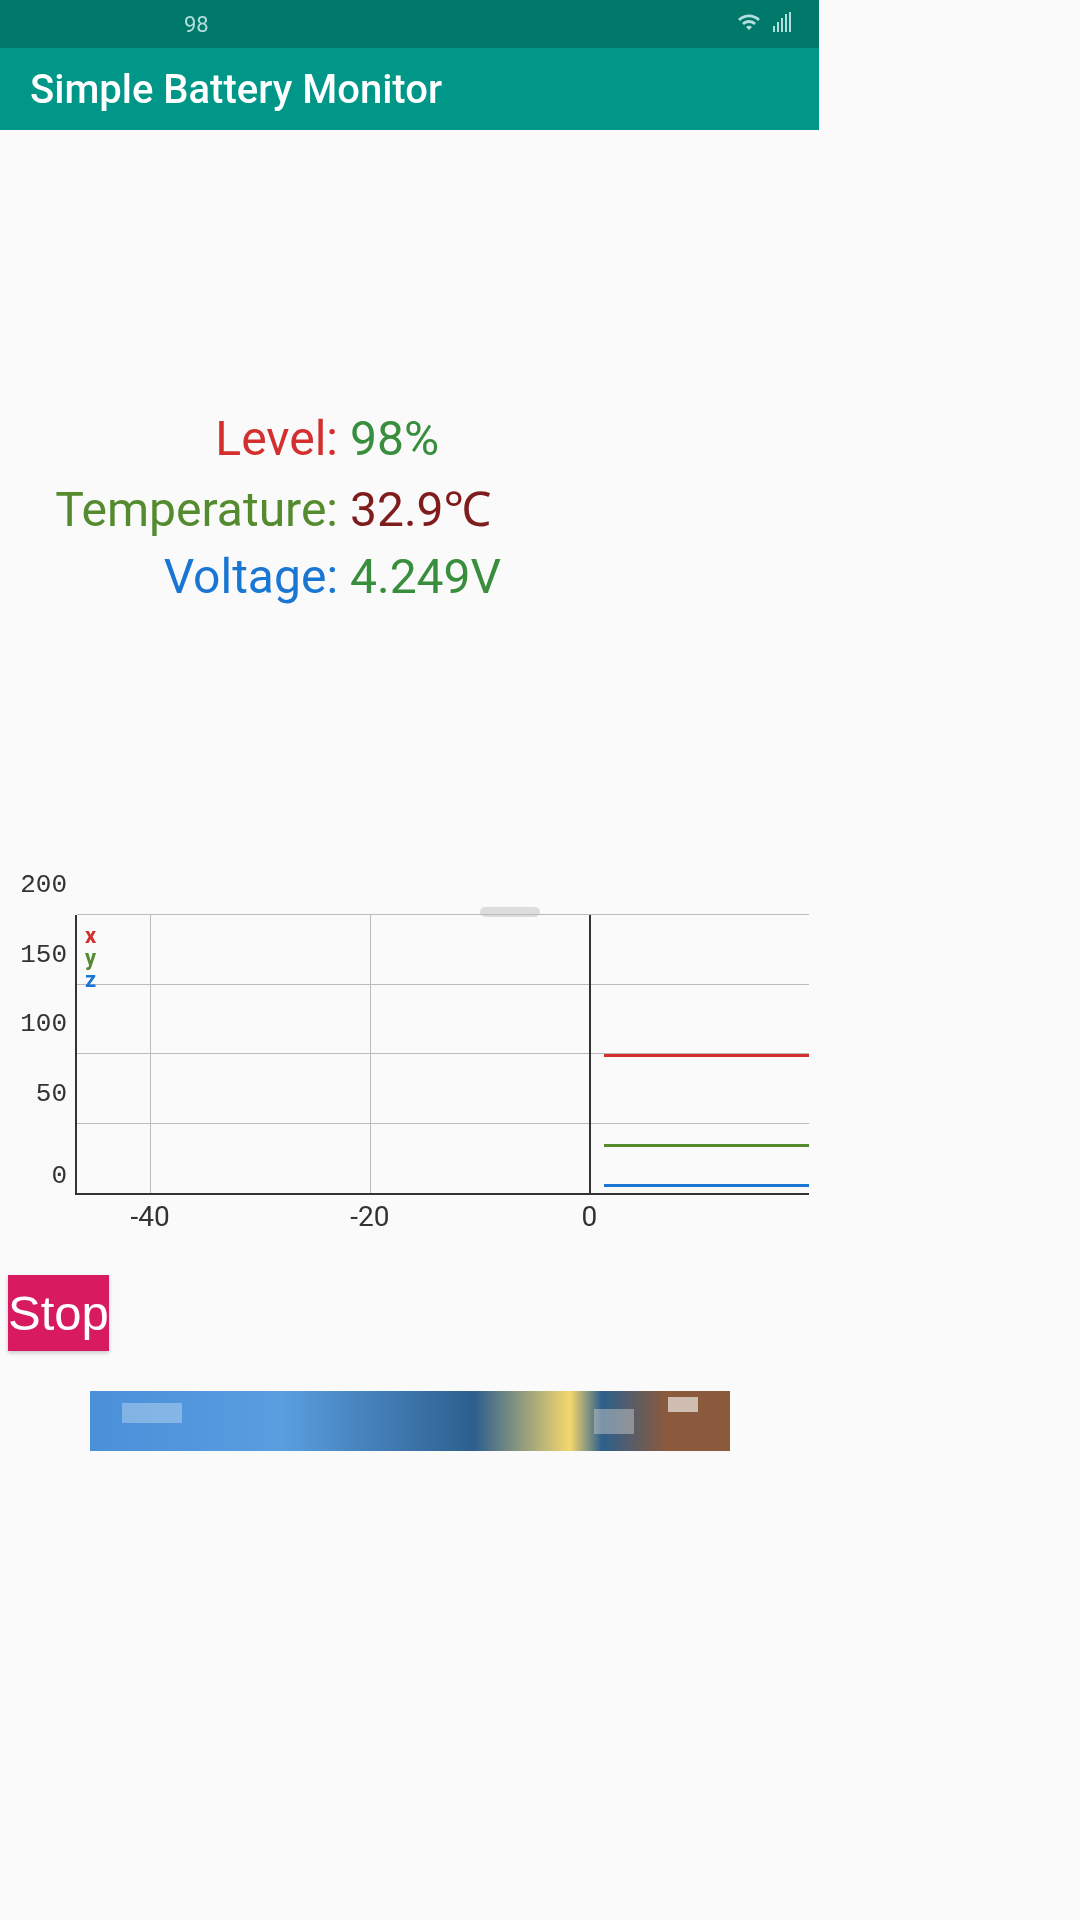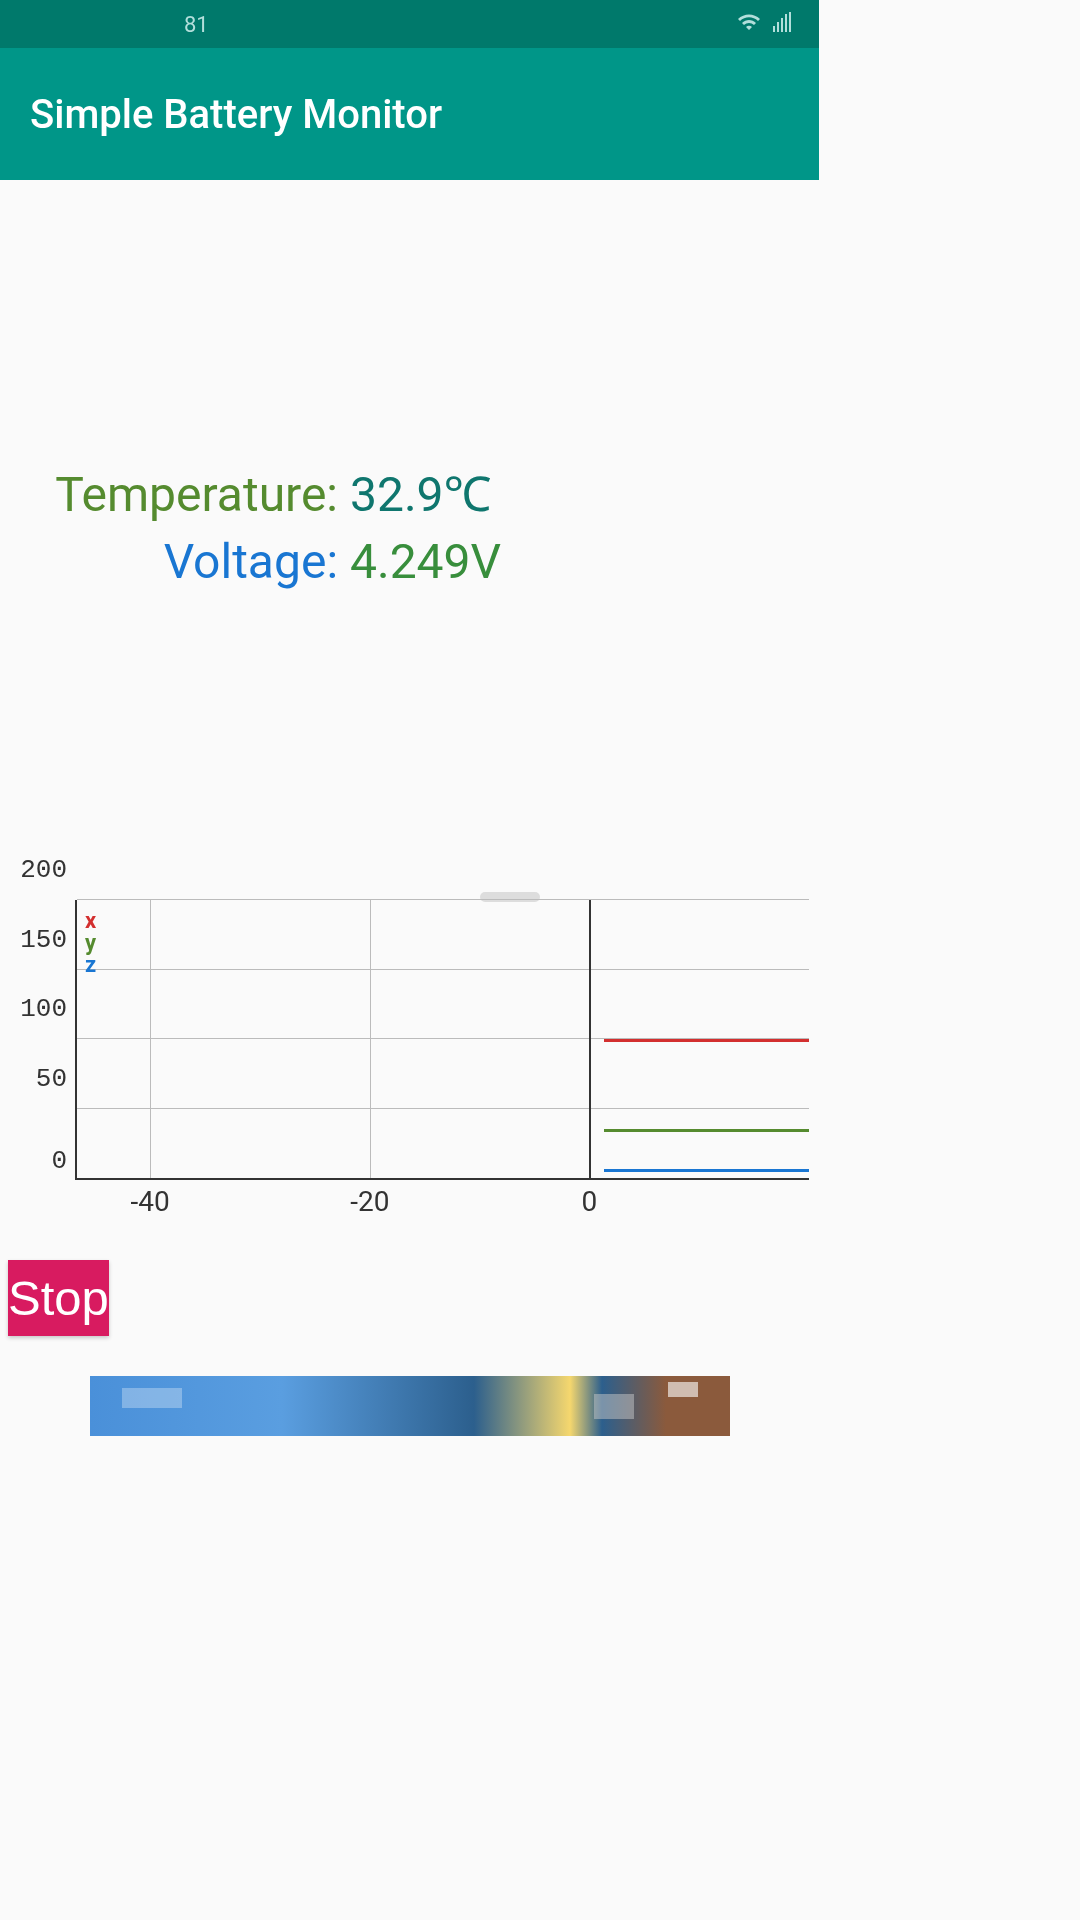--- a/index.html
+++ b/index.html
@@ -31,21 +31,21 @@
       display: flex;
       align-items: center;
       gap: 10px;
     }
     .wifi-icon svg, .signal-icon svg {
       width: 24px;
       height: 24px;
       fill: #b2dfdb;
     }
     .app-bar {
-      height: 132px;
+      height: 82px;
       background: #009688;
       display: flex;
       align-items: center;
       padding: 0 30px;
     }
     .app-title {
       color: #ffffff;
       font-size: 40px;
       font-weight: 500;
     }
@@ -66,21 +66,21 @@
       width: 318px;
       text-align: right;
       margin-right: 12px;
     }
     .stat-value {
       text-align: left;
     }
     .level-label { color: #d32f2f; }
     .level-value { color: #388e3c; }
     .temp-label { color: #558b2f; }
-    .temp-value { color: #0f766e; }
+    .temp-value { color: #7f1d1d; }
     .volt-label { color: #1976d2; }
     .volt-value { color: #388e3c; }
     
     .chart-container {
       margin-top: 310px;
       position: relative;
       height: 330px;
       padding-left: 75px;
       padding-right: 10px;
     }
@@ -197,21 +197,21 @@
       background: rgba(255,255,255,0.3);
     }
     .ad-b1 { left: 5%; top: 20%; width: 60px; height: 20px; }
     .ad-b2 { right: 5%; top: 10%; width: 30px; height: 15px; background: rgba(255,255,255,0.6); }
     .ad-b3 { right: 15%; top: 30%; width: 40px; height: 25px; background: rgba(200,200,200,0.5); }
   </style>
 </head>
 <body>
 
 <div class="status-bar">
-  <div class="status-left">81</div>
+  <div class="status-left">98</div>
   <div class="status-right">
     <span class="wifi-icon">
       <svg viewBox="0 0 24 24">
           <path d="M1 9l2 2c4.97-4.97 13.03-4.97 18 0l2-2C16.93 2.93 7.08 2.93 1 9zm8 8l3 3 3-3c-1.65-1.66-4.34-1.66-6 0zm-4-4l2 2c2.76-2.76 7.24-2.76 10 0l2-2C15.14 9.14 8.87 9.14 5 13z"></path>
         </svg>
     </span>
     <span class="signal-icon">
       <svg viewBox="0 0 24 24">
           <path d="M2 22h2v-6H2v6zm4 0h2V12H6v10zm4 0h2V8h-2v14zm4 0h2V4h-2v18zm4 0h2V2h-2v20z"></path>
         </svg>
@@ -219,20 +219,24 @@
   </div>
 </div>
 
 <div class="app-bar">
   <div class="app-title">Simple Battery Monitor</div>
 </div>
 
 <div class="content">
   <div class="stats">
     <div class="stat-row">
+      <span class="stat-label level-label">Level:</span>
+      <span class="stat-value level-value">98%</span>
+    </div>
+    <div class="stat-row">
       <span class="stat-label temp-label">Temperature:</span>
       <span class="stat-value temp-value">32.9℃</span>
     </div>
     <div class="stat-row">
       <span class="stat-label volt-label">Voltage:</span>
       <span class="stat-value volt-value">4.249V</span>
     </div>
   </div>
 
   <div class="chart-container">

